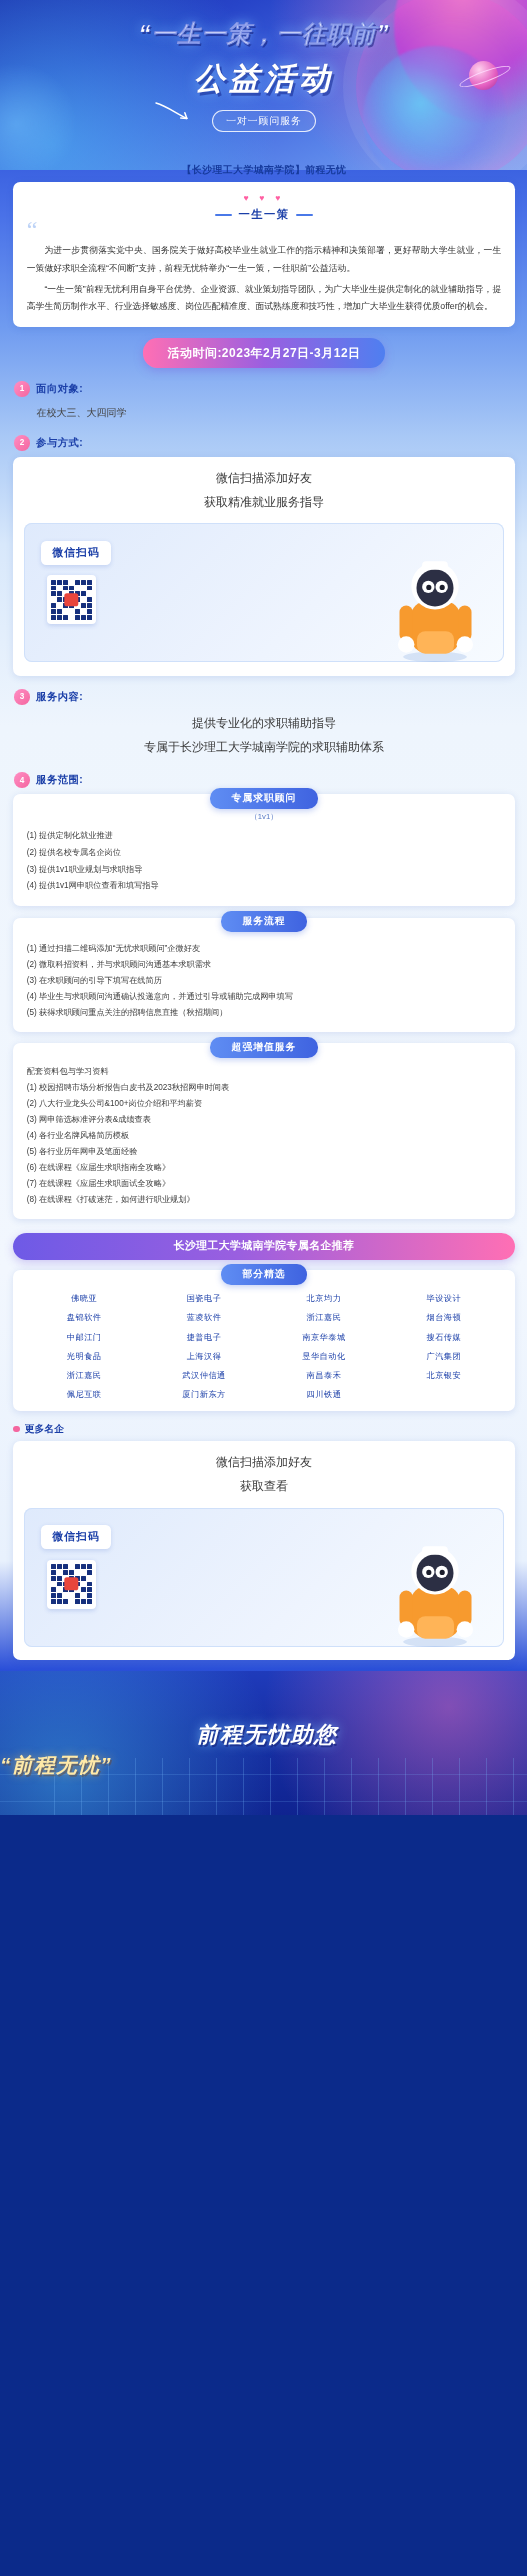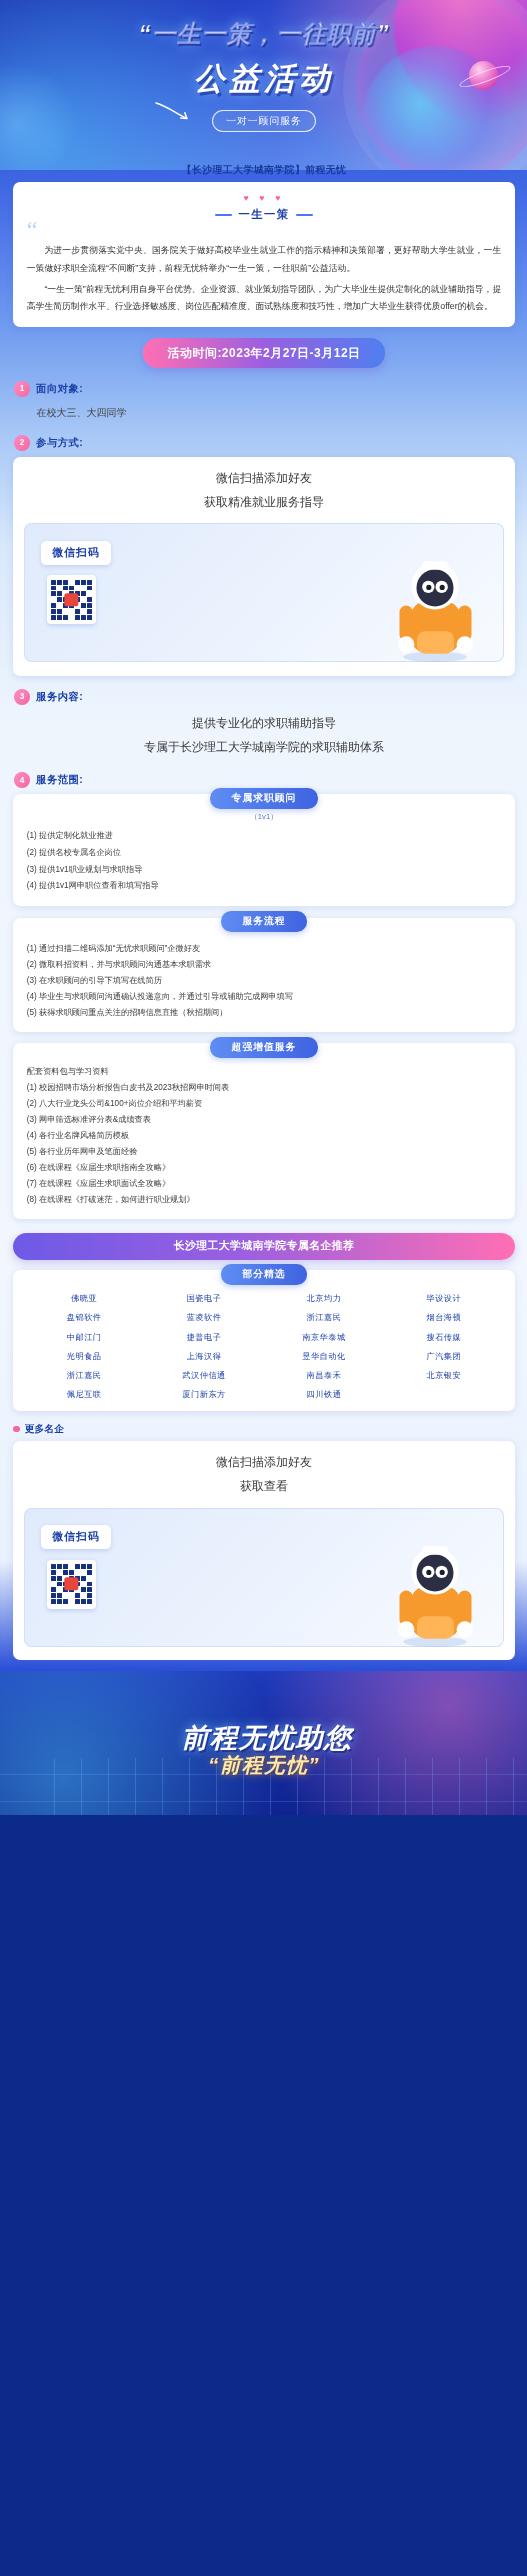--- a/index.html
+++ b/index.html
@@ -228,26 +228,26 @@
     height: 144px;
     margin-top: 5.2px;
     background:
       radial-gradient(circle at 85% 25%, rgba(255,110,190,.45) 0%, rgba(255,110,190,0) 40%),
       radial-gradient(circle at 12% 75%, rgba(80,220,255,.4) 0%, rgba(80,220,255,0) 45%),
       linear-gradient(180deg,#1f3bbb 0%, #1730a6 40%, #0f2390 100%);
       overflow: hidden;
   }
   .footer .ftxt1 {
     position: absolute; left: 0; right: 0; top: 49px; text-align: center;
-    color: #fff; font-size: 27px; font-weight: bold; letter-spacing: 1.5px; font-style: italic;
+    color: #fff; font-size: 22px; font-weight: bold; letter-spacing: 1.5px; font-style: italic;
     text-shadow: 1.5px 2.1px 0 rgba(20,30,120,.6), 0 0 10.3px rgba(130,200,255,.8);
     padding-left: 6px;
   }
   .footer .ftxt2 {
-    position: absolute; left: 0; right: 0; top: 80px; text-align: center;
+    position: absolute; left: 0; right: 0; top: 80px; 
     color: #ffe9a8; font-size: 20.6px; font-weight: bold; letter-spacing: 1.5px; font-style: italic;
     text-shadow: 1.5px 2.1px 0 rgba(120,60,10,.35), 0 0 9.3px rgba(255,200,90,.6);
   }
   .grid-lines {
     position:absolute; left:0; right:0; bottom:0; height:57px;
     background-image:
       repeating-linear-gradient(90deg, rgba(120,190,255,.25) 0 0.5px, transparent 0.5px 27px),
       repeating-linear-gradient(0deg, rgba(120,190,255,.18) 0 0.5px, transparent 0.5px 13.4px);
   }
 </style>

